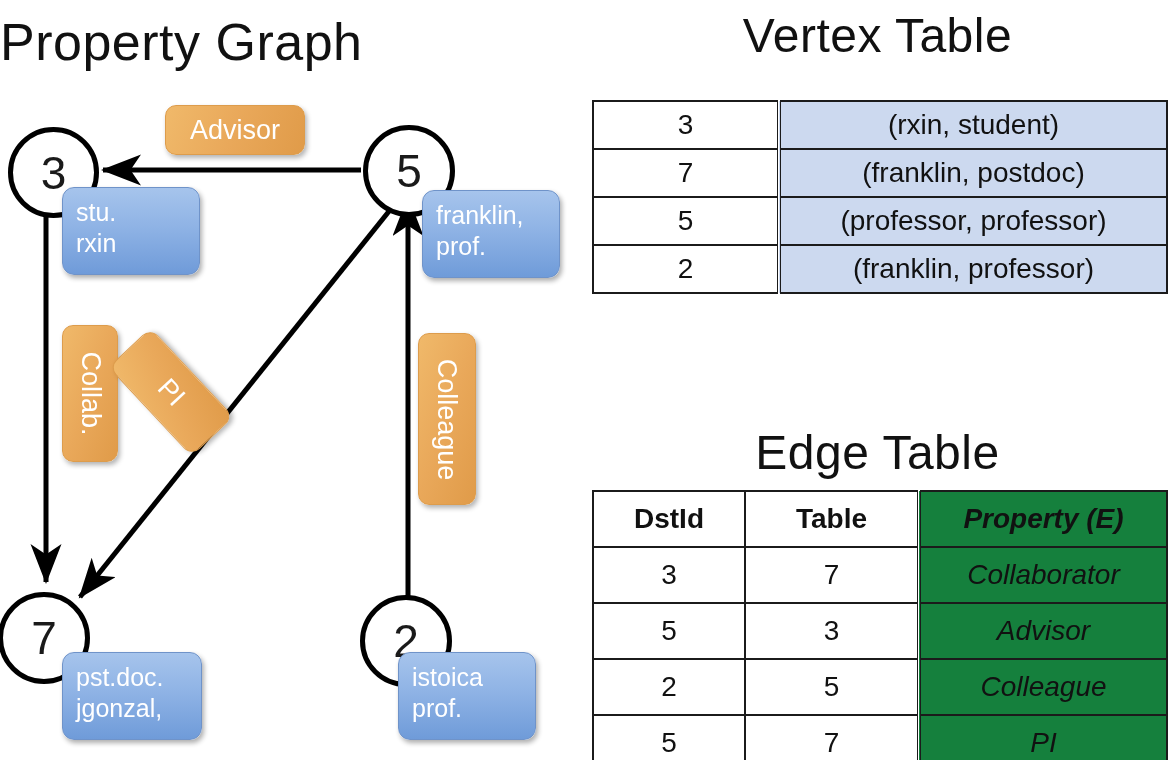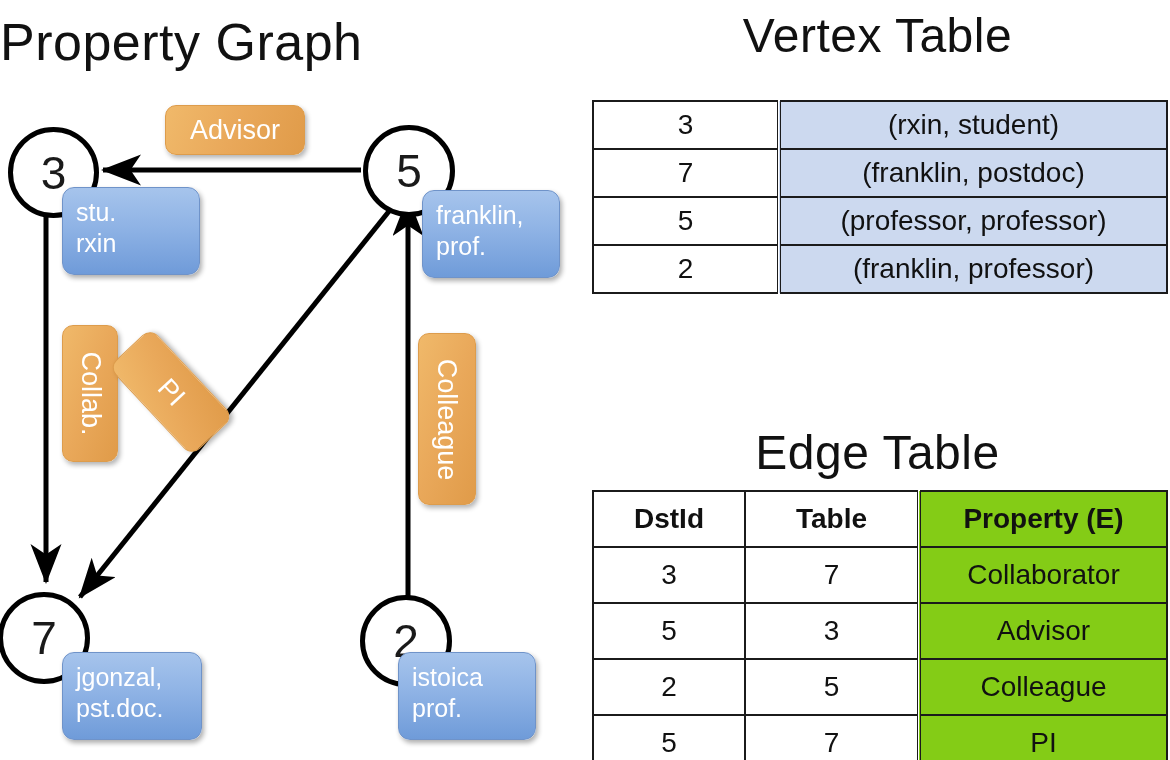--- a/index.html
+++ b/index.html
@@ -37,21 +37,21 @@
   .edge-lbl span{white-space:nowrap;display:block;}
   .vert-txt span{transform:rotate(90deg);}
 
   
   table.grid{position:absolute;border-collapse:collapse;table-layout:fixed;}
   table.grid td{border:2px solid #1b1b1b;text-align:center;
                 font-size:28px;font-weight:300;color:#111;
                 font-family:"Liberation Sans", sans-serif;}
   table.grid td.hdr{font-weight:bold;font-size:28px;}
   .cell-blue{background:#ccd9ef;}
-  .cell-peach{background:#84cc16;}
+  .cell-peach{background:#15803d;font-style:italic;}
   .sepcol{border-left:4px double #1b1b1b !important;}
 
   #vertex-table{left:592px;top:100px;width:574px;}
   #vertex-table td{height:44px;}
   #edge-table{left:592px;top:490px;width:574px;}
   #edge-table td{height:52px;}
 </style>
 </head>
 <body>
 
@@ -86,22 +86,22 @@
     <div>stu.</div>
     <div>rxin</div>
   </div>
 
   <div class="prop-box" style="left:422px;top:105px;width:138px;height:88px;">
     <div>franklin,</div>
     <div>prof.</div>
   </div>
 
   <div class="prop-box" style="left:62px;top:567px;width:140px;height:88px;">
+    <div>pst.doc.</div>
     <div>jgonzal,</div>
-    <div>pst.doc.</div>
   </div>
 
   <div class="prop-box" style="left:398px;top:567px;width:138px;height:88px;">
     <div>istoica</div>
     <div>prof.</div>
   </div>
 
   <div class="edge-lbl" style="left:165px;top:20px;width:140px;height:50px;">
     <span>Advisor</span>
   </div>

